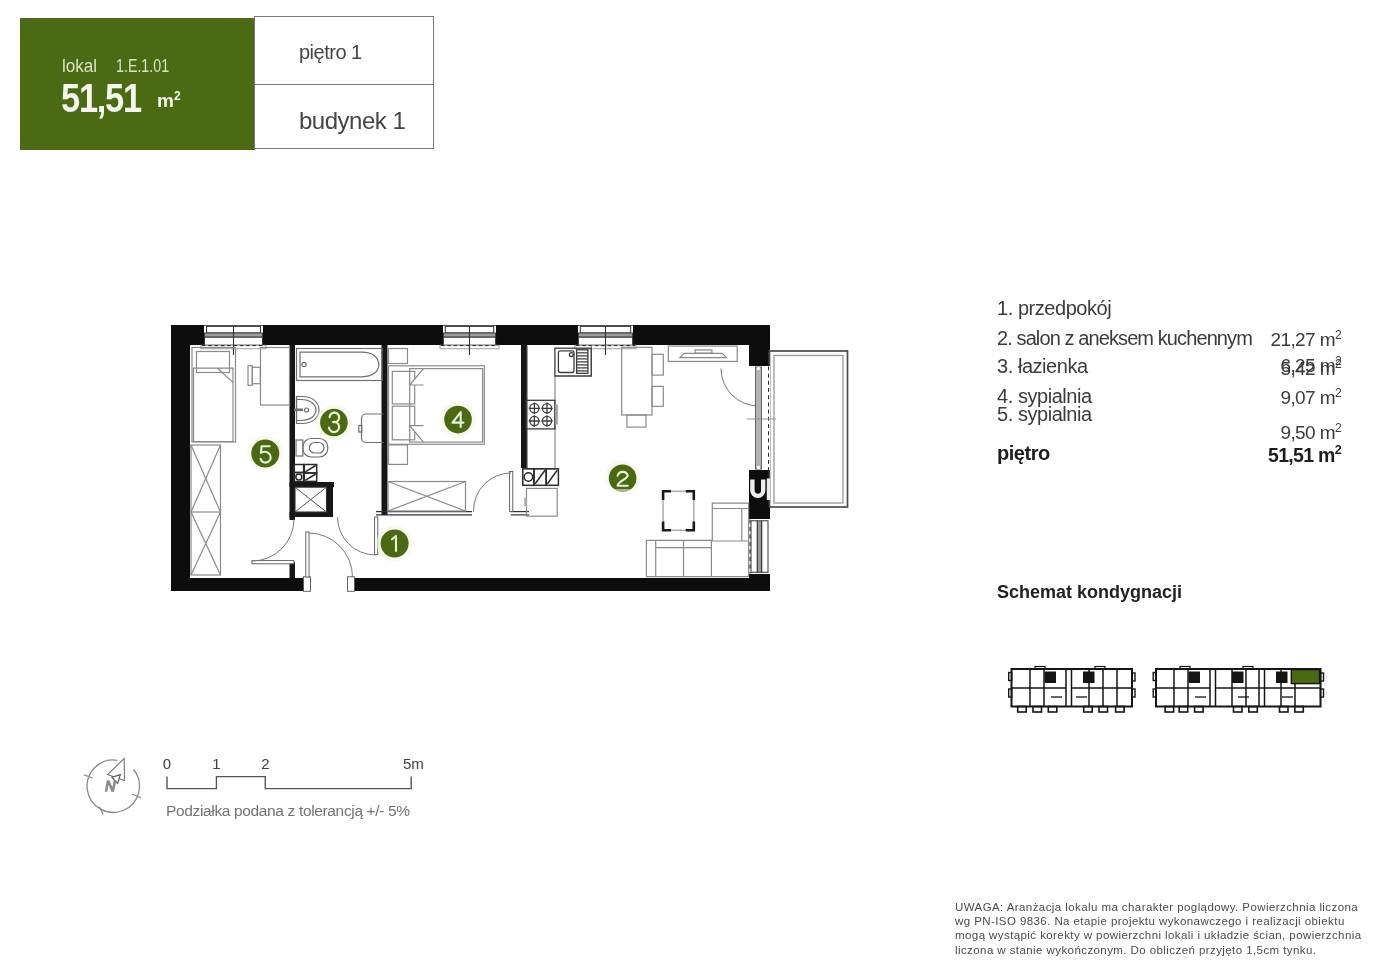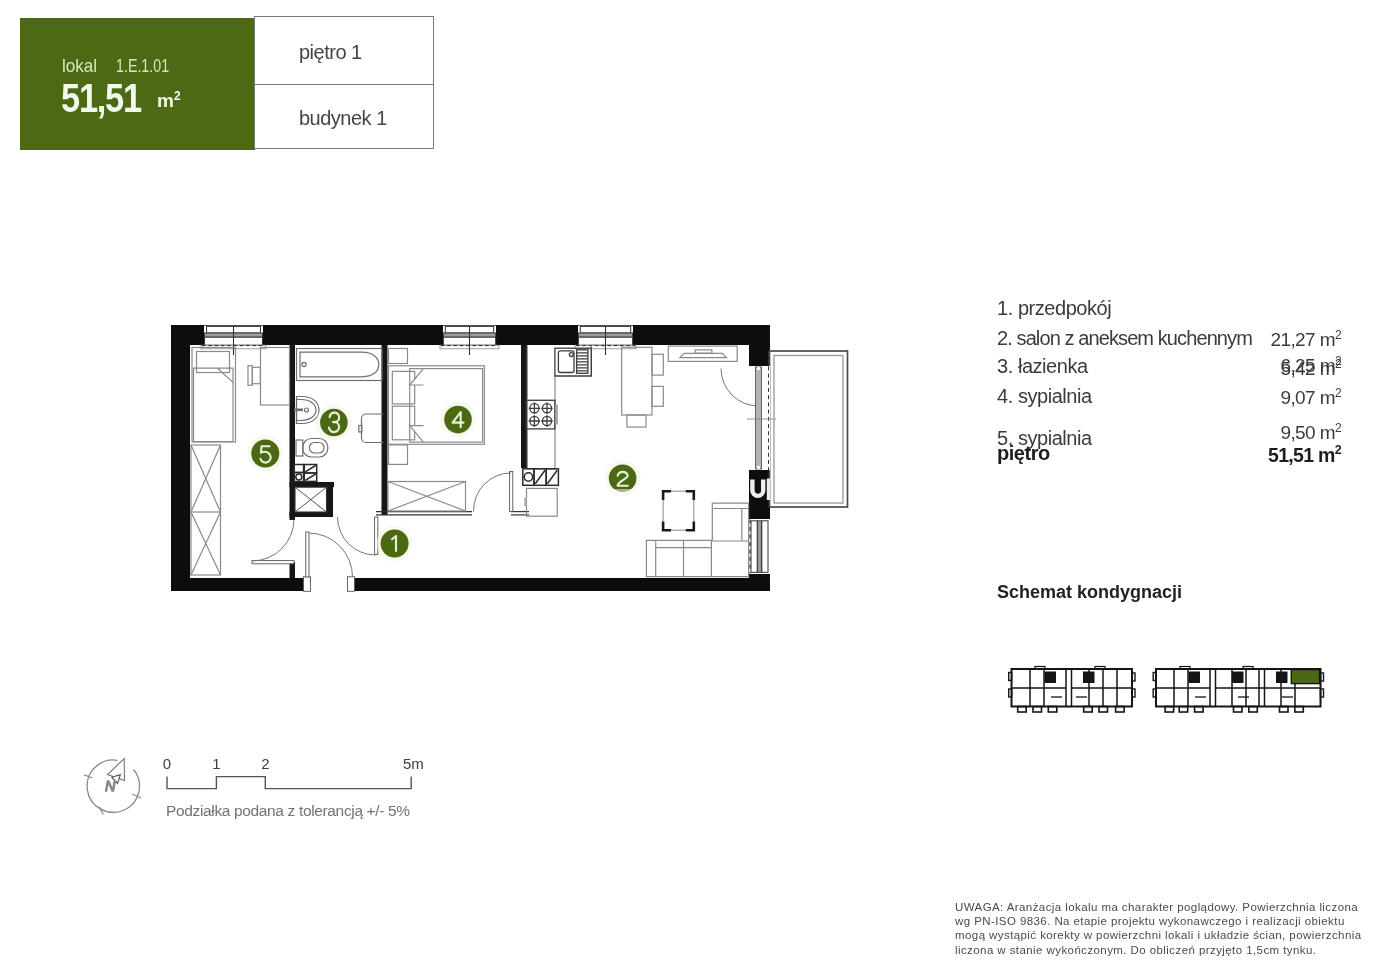--- a/index.html
+++ b/index.html
@@ -19,28 +19,28 @@
 <div class="abs" style="left:61px;top:75px;font-size:41px;font-weight:bold;color:#f3f7ec;letter-spacing:-1.5px;transform:scaleX(0.84);transform-origin:0 0;">51,51</div>
 
 <div class="abs" style="left:157px;top:89px;font-size:19px;font-weight:bold;color:#f3f7ec;">m<sup style="font-size:12px;">2</sup></div>
 
 <div class="abs" style="left:254px;top:16px;width:180px;height:133px;border:1px solid #7a7a7a;box-sizing:border-box;"></div>
 
 <div class="abs" style="left:254px;top:84px;width:180px;height:1px;background:#7a7a7a;"></div>
 
 <div class="abs" style="left:299px;top:40.5px;font-size:20px;letter-spacing:-0.5px;color:#454545;">piętro 1</div>
 
-<div class="abs" style="left:299px;top:106.5px;font-size:20px;letter-spacing:-0.5px;color:#454545;">budynek 1</div>
+<div class="abs" style="left:299px;top:106.5px;font-size:24px;letter-spacing:-0.5px;color:#454545;">budynek 1</div>
 
 <div class="abs" style="left:997px;top:296.9px;width:345px;font-size:20px;letter-spacing:-0.45px;color:#3b3b3b;">
   <div class="abs" style="left:0;top:0;">1. przedpokój</div>
   <div class="abs" style="left:0;top:29.8px;letter-spacing:-0.9px;">2. salon z aneksem kuchennym</div>
   <div class="abs" style="left:0;top:58.4px;">3. łazienka</div>
   <div class="abs" style="left:0;top:88.2px;">4. sypialnia</div>
-  <div class="abs" style="left:0;top:130px;">5. sypialnia</div>
+  <div class="abs" style="left:0;top:106px;">5. sypialnia</div>
   <div class="abs" style="left:0;top:145.4px;font-weight:bold;color:#1d1d1d;">piętro</div>
   <div class="abs" style="right:1px;top:10px;font-size:19px;letter-spacing:-0.6px;margin-top:47px;">6,25 m<sup style="font-size:12px;">2</sup></div>
   <div class="abs" style="right:1px;top:31.2px;font-size:19px;letter-spacing:-0.6px;">21,27 m<sup style="font-size:12px;">2</sup></div>
   <div class="abs" style="right:1px;top:59.8px;font-size:19px;letter-spacing:-0.6px;">5,42 m<sup style="font-size:12px;">2</sup></div>
   <div class="abs" style="right:1px;top:89.6px;font-size:19px;letter-spacing:-0.6px;">9,07 m<sup style="font-size:12px;">2</sup></div>
   <div class="abs" style="right:1px;top:124px;font-size:19px;letter-spacing:-0.6px;">9,50 m<sup style="font-size:12px;">2</sup></div>
   <div class="abs" style="right:1px;top:146.6px;font-size:19.5px;letter-spacing:-0.7px;font-weight:bold;color:#1d1d1d;">51,51 m<sup style="font-size:12.5px;">2</sup></div>
 </div>
 
 <div class="abs" style="left:997px;top:582px;font-size:18px;font-weight:bold;color:#222222;">Schemat kondygnacji</div>

